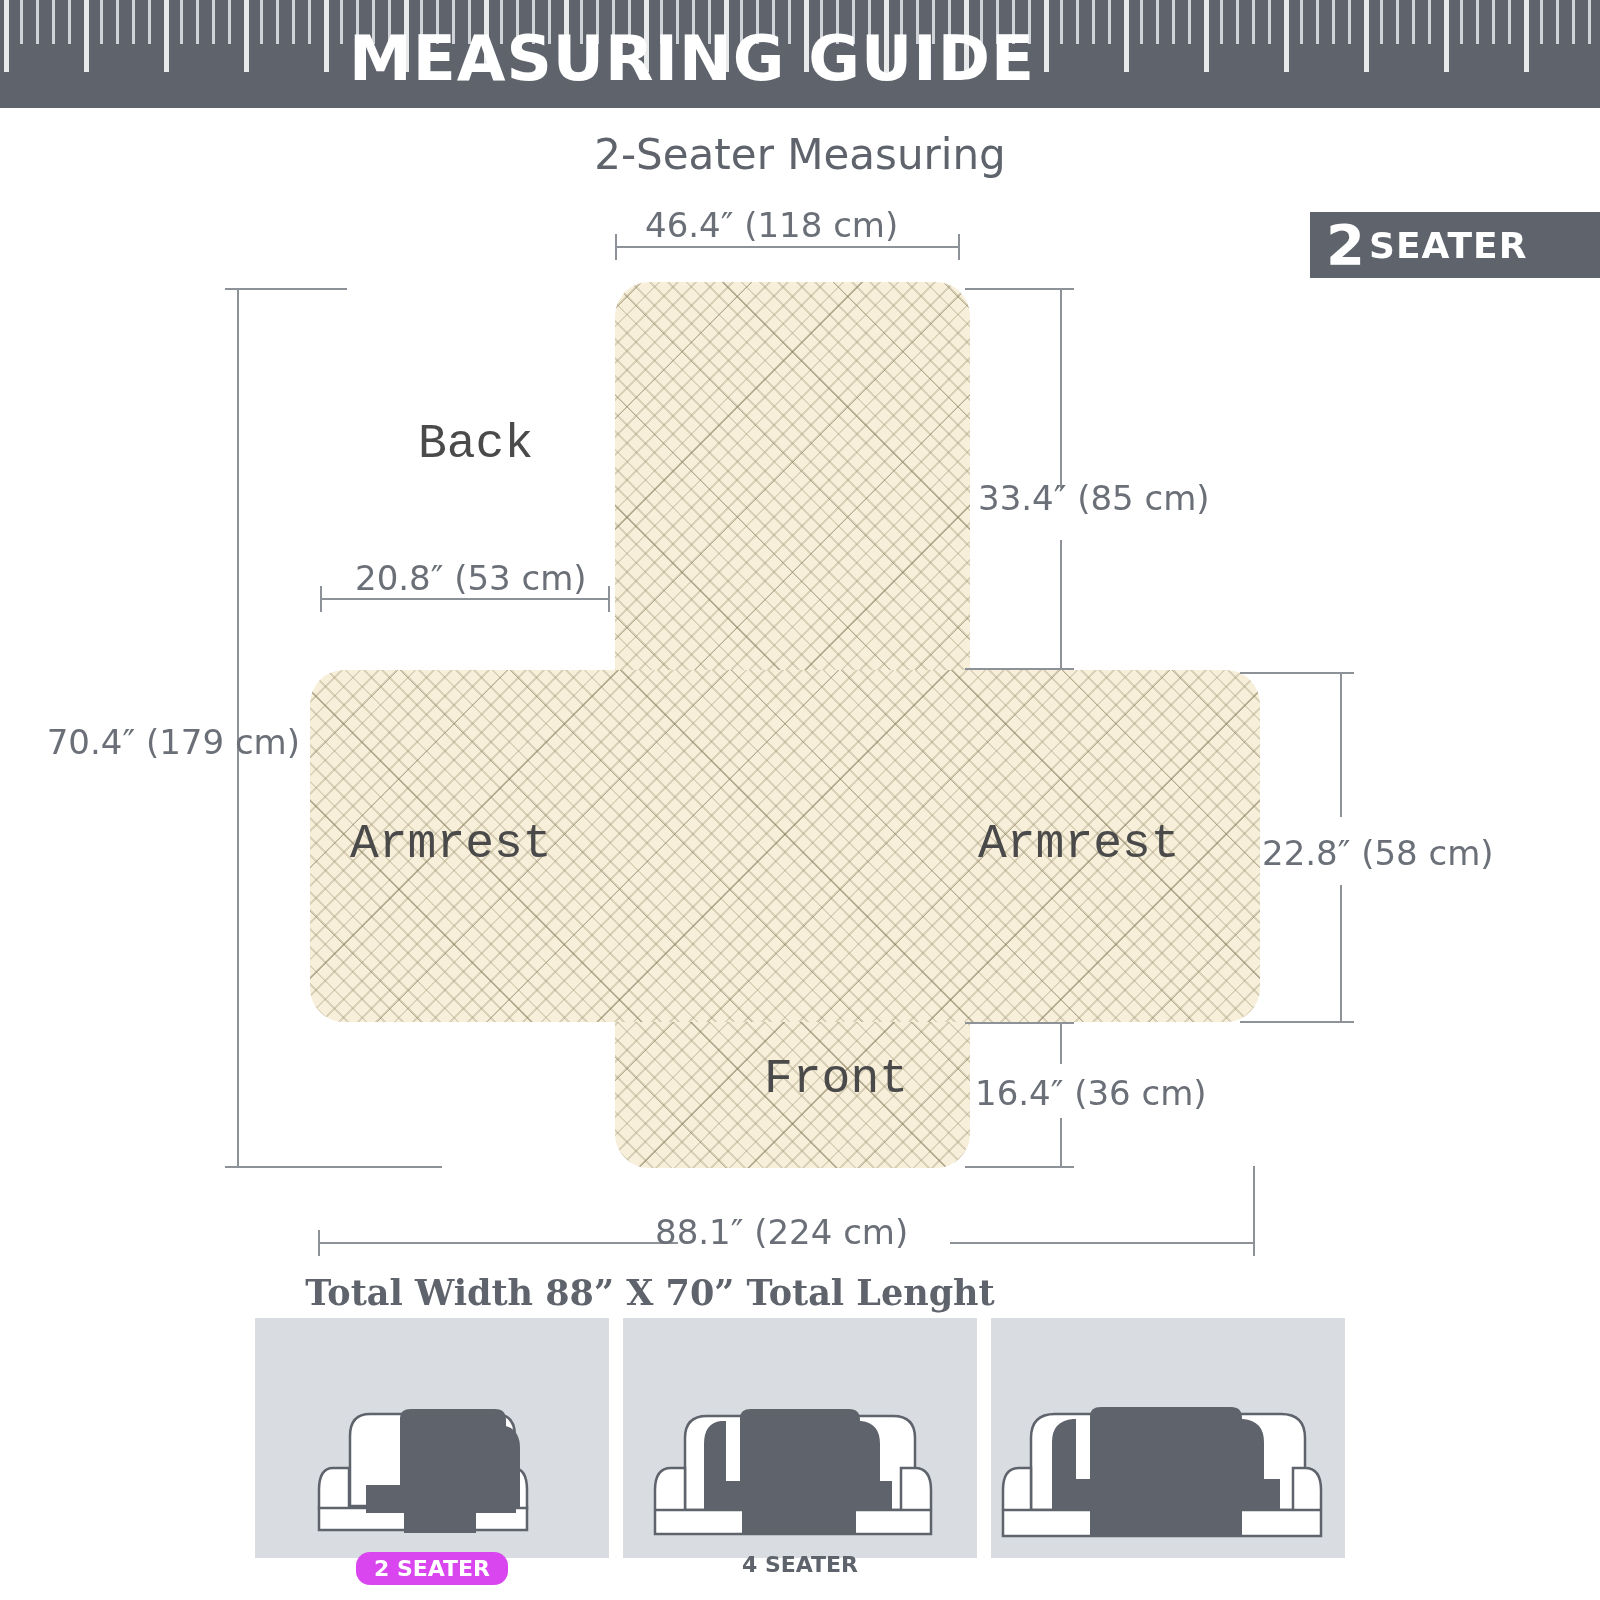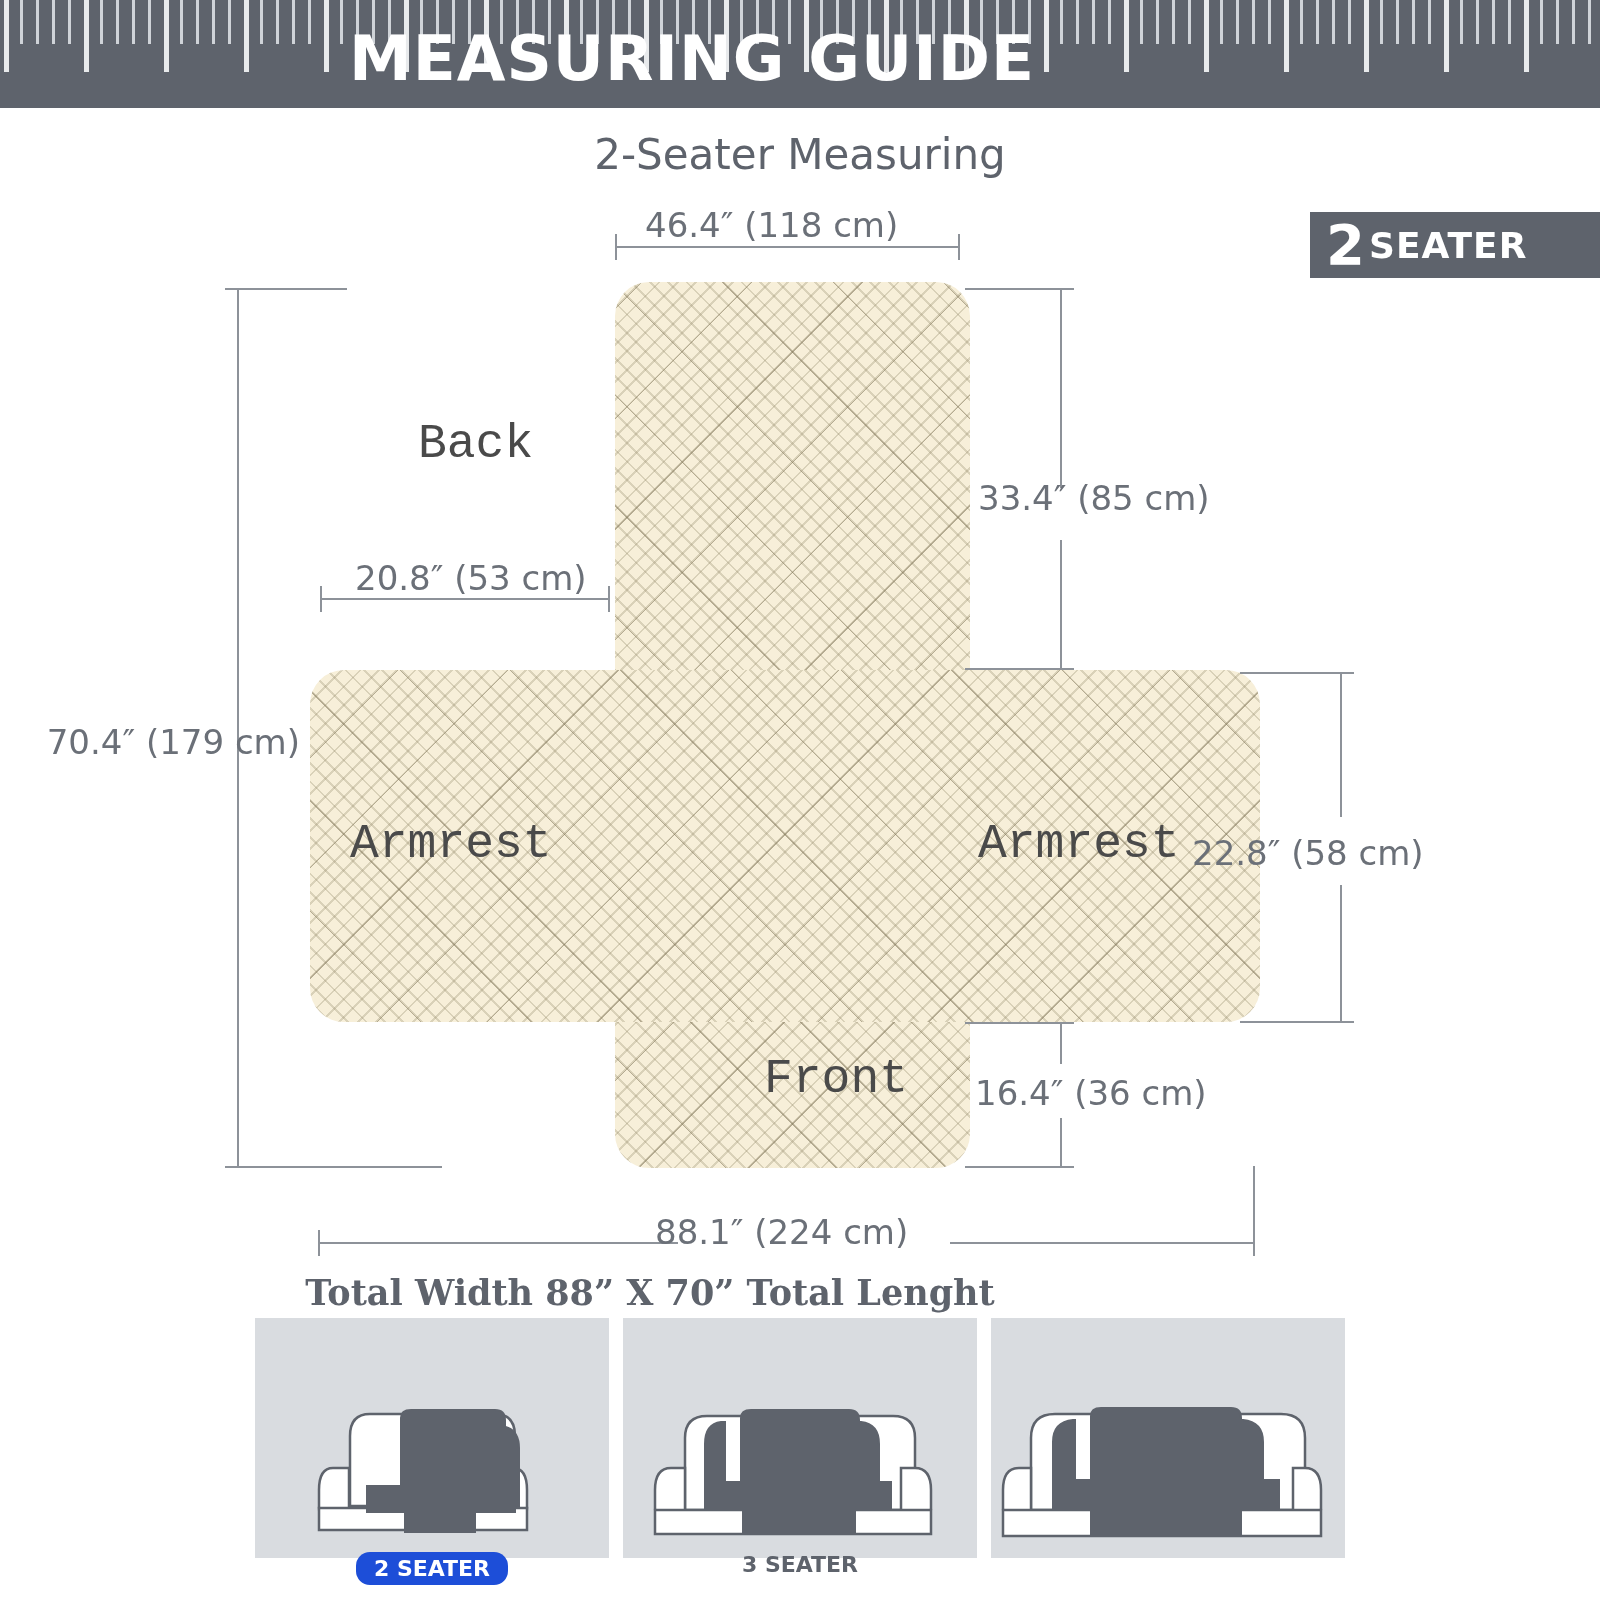--- a/index.html
+++ b/index.html
@@ -55,21 +55,21 @@
          font-size:35px;font-weight:bold;color:#5e636c;
          font-family:"DejaVu Serif",serif;}
 
   
   #thumbs{position:absolute;left:255px;top:1318px;width:1090px;height:240px;
           display:flex;gap:14px;}
   .thumb{width:354px;height:240px;background:#d9dce0;position:relative;}
   .thumb svg{position:absolute;left:0;top:0;}
   .caps{position:absolute;left:255px;top:1552px;width:1090px;height:40px;display:flex;gap:14px;}
   .capbox{width:354px;text-align:center;font-size:22px;color:#5e636c;font-weight:bold;}
-  .capbox.sel span{background:#1d4ed8;color:#fff;border-radius:14px;padding:4px 18px;display:inline-block;}
+  .capbox.sel span{background:#d946ef;color:#fff;border-radius:14px;padding:4px 18px;display:inline-block;}
 </style>
 </head>
 <body>
 
 <div id="ruler">
   <div class="ticks" id="tickholder">
       <div class="t maj" style="left:4px;height:72px;"></div>
       <div class="t" style="left:20px;height:44px;"></div>
       <div class="t" style="left:36px;height:44px;"></div>
       <div class="t" style="left:52px;height:44px;"></div>
@@ -220,21 +220,21 @@
 <div style="position:absolute;left:0;top:722px;width:300px;text-align:right;">
   <span class="dim" style="position:static;">70.4″ (179 cm)</span>
 </div>
 
 <div class="ln lnv" style="left:1340px;top:672px;height:145px;"></div>
 <div class="ln lnv" style="left:1340px;top:885px;height:138px;"></div>
 <div class="caph" style="left:1328px;top:672px;"></div>
 <div class="caph" style="left:1328px;top:1021px;"></div>
 <div class="ln lnh" style="left:1240px;top:672px;width:100px;"></div>
 <div class="ln lnh" style="left:1240px;top:1021px;width:100px;"></div>
-<div class="dim" style="left:1192px;top:833px;">22.8″ (58 cm)</div>
+<div class="dim" style="left:1262px;top:833px;">22.8″ (58 cm)</div>
 
 <div class="ln lnv" style="left:1060px;top:1022px;height:42px;"></div>
 <div class="ln lnv" style="left:1060px;top:1118px;height:48px;"></div>
 <div class="caph" style="left:1048px;top:1022px;"></div>
 <div class="caph" style="left:1048px;top:1166px;"></div>
 <div class="ln lnh" style="left:965px;top:1022px;width:96px;"></div>
 <div class="ln lnh" style="left:965px;top:1166px;width:96px;"></div>
 <div class="dim" style="left:975px;top:1073px;">16.4″ (36 cm)</div>
 
 <div class="ln lnh" style="left:318px;top:1242px;width:360px;"></div>
@@ -297,14 +297,14 @@
         <path d="M100 192 h150 v24 h-150 z"></path>
         <path d="M252 102 q20 2 20 22 v60 h-24 v-82 z"></path>
         <path d="M82 102 q-20 2 -20 22 v60 h22 v-82 z"></path>
       </g>
     </svg>
   </div>
 </div>
 
 <div class="caps">
   <div class="capbox sel"><span>2 SEATER</span></div>
-  <div class="capbox"><span>3 SEATER</span></div>
+  <div class="capbox"><span>4 SEATER</span></div>
 </div>
 
 </body></html>

